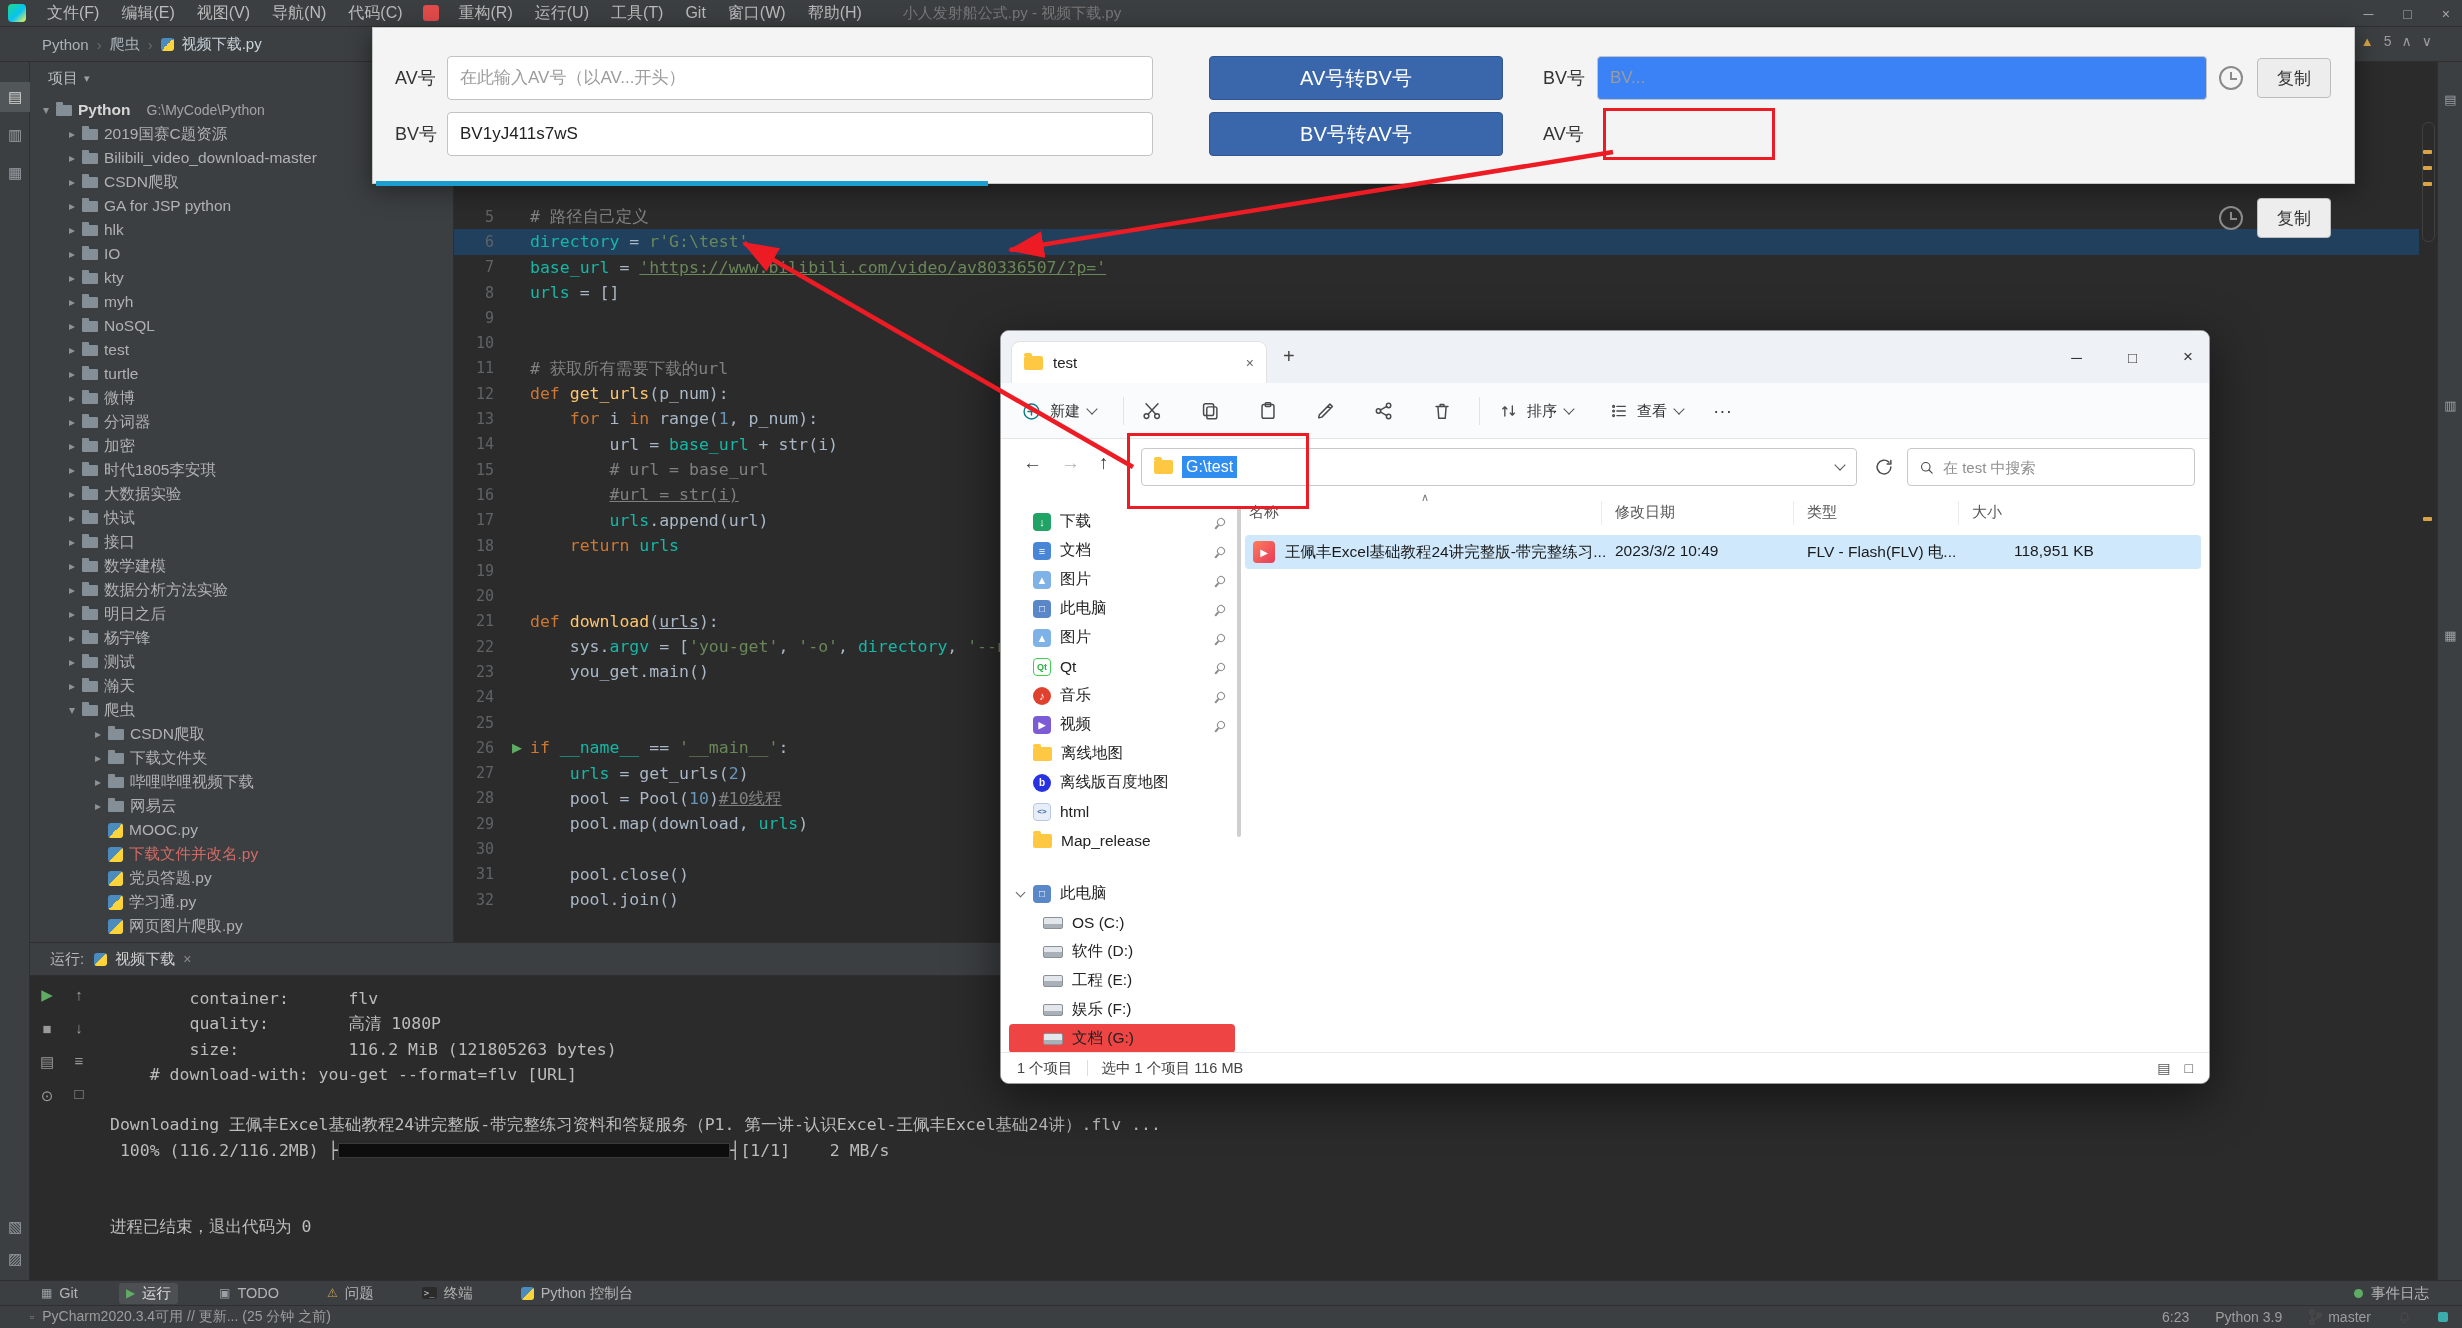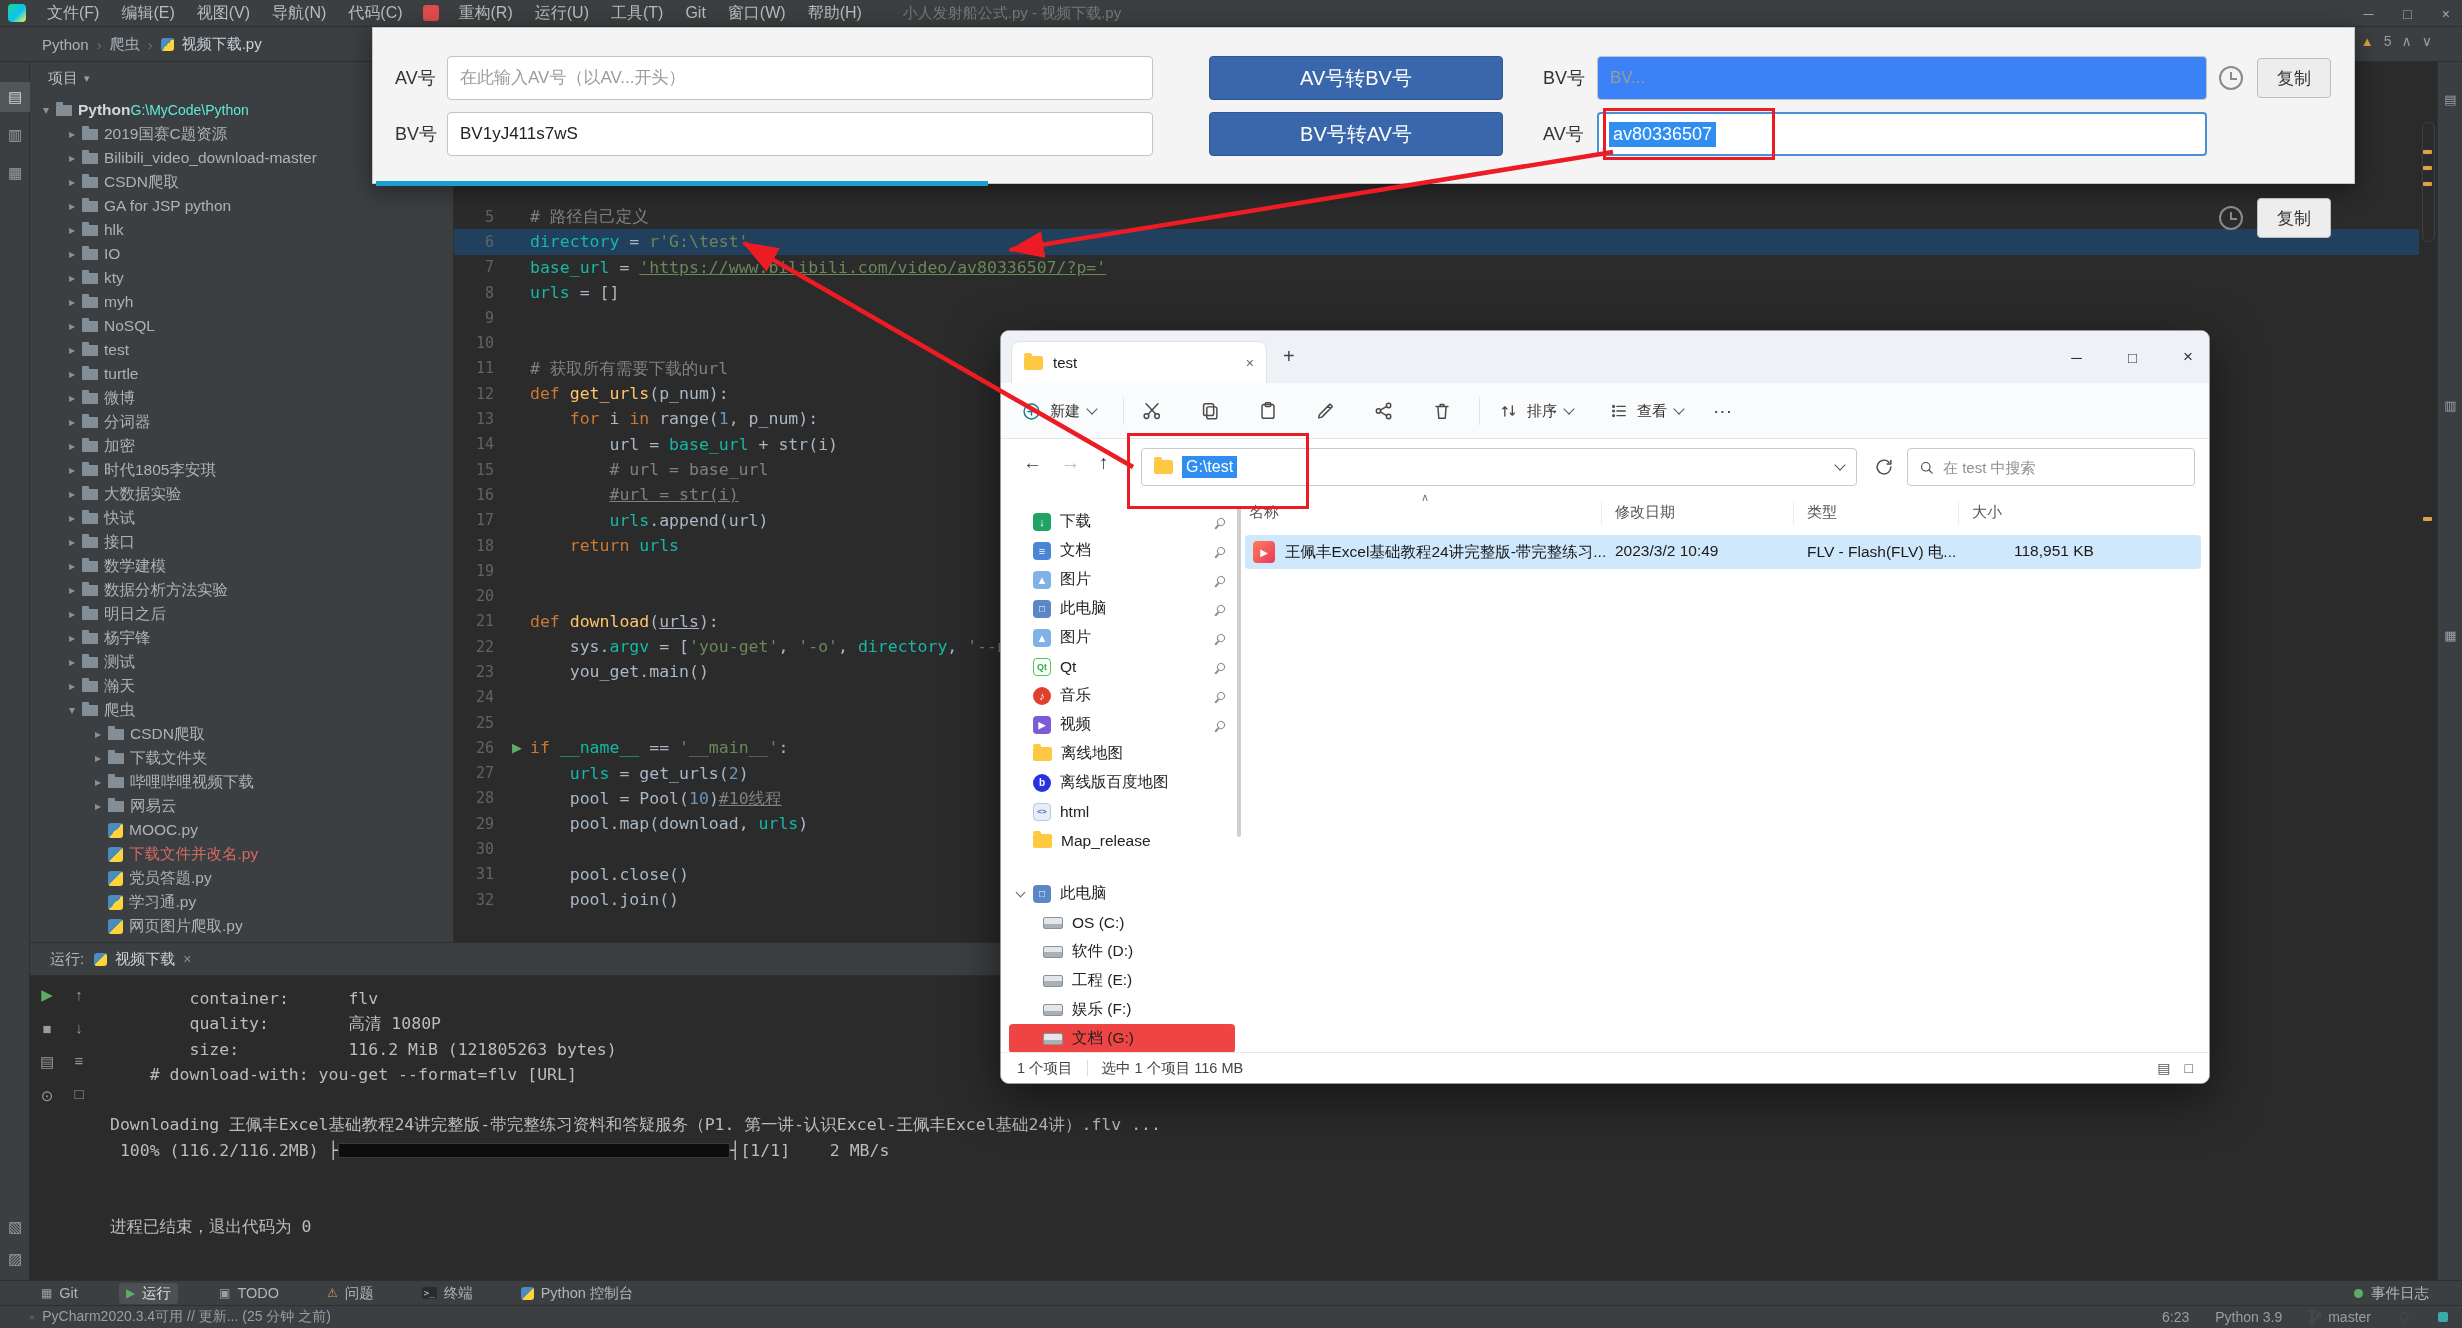--- a/index.html
+++ b/index.html
@@ -34,21 +34,21 @@
   
   #project{position:absolute;left:30px;top:62px;width:424px;height:880px;background:#3c3f41;border-right:1px solid #2f2f2f;overflow:hidden;z-index:3}
   #project-header{height:32px;display:flex;align-items:center;color:#b8bcc0;font-size:15px;padding-left:18px;gap:6px}
   .ph-icons{margin-left:auto;margin-right:14px;display:flex;gap:18px;color:#9aa0a6;font-size:15px}
   #tree{position:absolute;left:0;top:36px;right:0;bottom:0;overflow:hidden}
   .trow{display:flex;align-items:center;height:24px;color:#afb1b3;font-size:15.5px;white-space:nowrap;cursor:default}
   .tchev{width:20px;color:#8d9295;font-size:12px;text-align:center;flex:none}
   .tlabel{margin-left:6px}
   .tlabel.bold{color:#d6d6d6;font-weight:bold}
   .tlabel.red{color:#d46a65}
-  .tpath{margin-left:0;color:#5eead4;font-size:14px}
+  .tpath{margin-left:16px;color:#a3a3a3;font-size:14px}
   .tfold{width:16px;height:11px;background:#848e96;border-radius:1px;position:relative;flex:none}
   .tfold::before{content:"";position:absolute;top:-3px;left:0;width:7px;height:3px;background:#848e96;border-radius:1px 1px 0 0}
   .pyic{width:15px;height:15px;border-radius:3px;background:linear-gradient(135deg,#4b8bbe 50%,#ffd43b 50%);flex:none}
   .pyic.small{width:13px;height:13px}
 
   
   #editor{position:absolute;left:454px;top:62px;width:1983px;height:880px;background:#2b2b2b;z-index:1}
   #code{position:absolute;left:0;top:142px;right:18px}
   .cl{display:flex;align-items:center;height:25.3px}
   .cl.hl{background:#20405e}
@@ -696,23 +696,20 @@
       <span class="c-label" style="left:1170px">BV号</span>
       <input class="c-input grayed" style="left: 1224px; width: 610px;" readonly="" placeholder="BV...">
       <span class="c-clock" style="left:1846px"></span>
       <div class="c-copy" style="left:1884px">复制</div>
     </div>
     <div class="c-row" style="top:84px">
       <span class="c-label" style="left:22px">BV号</span>
       <input class="c-input" style="left: 74px; width: 706px;" readonly="" value="BV1yJ411s7wS">
       <div class="c-btn" style="left:836px;width:294px">BV号转AV号</div>
       <span class="c-label" style="left:1170px">AV号</span>
-      <div class="c-result" style="left:1224px;width:610px">
-        <span class="sel-text">av80336507</span>
-      </div>
       <span class="c-clock" style="left:1846px;top:94px"></span>
       <div class="c-copy" style="left:1884px;top:86px">复制</div>
     </div>
   </div>
   <div id="tealline"></div>
 
   <div id="explorer">
     <div id="e-titlebar">
       <div id="e-tab">
         <span class="fold"></span>

